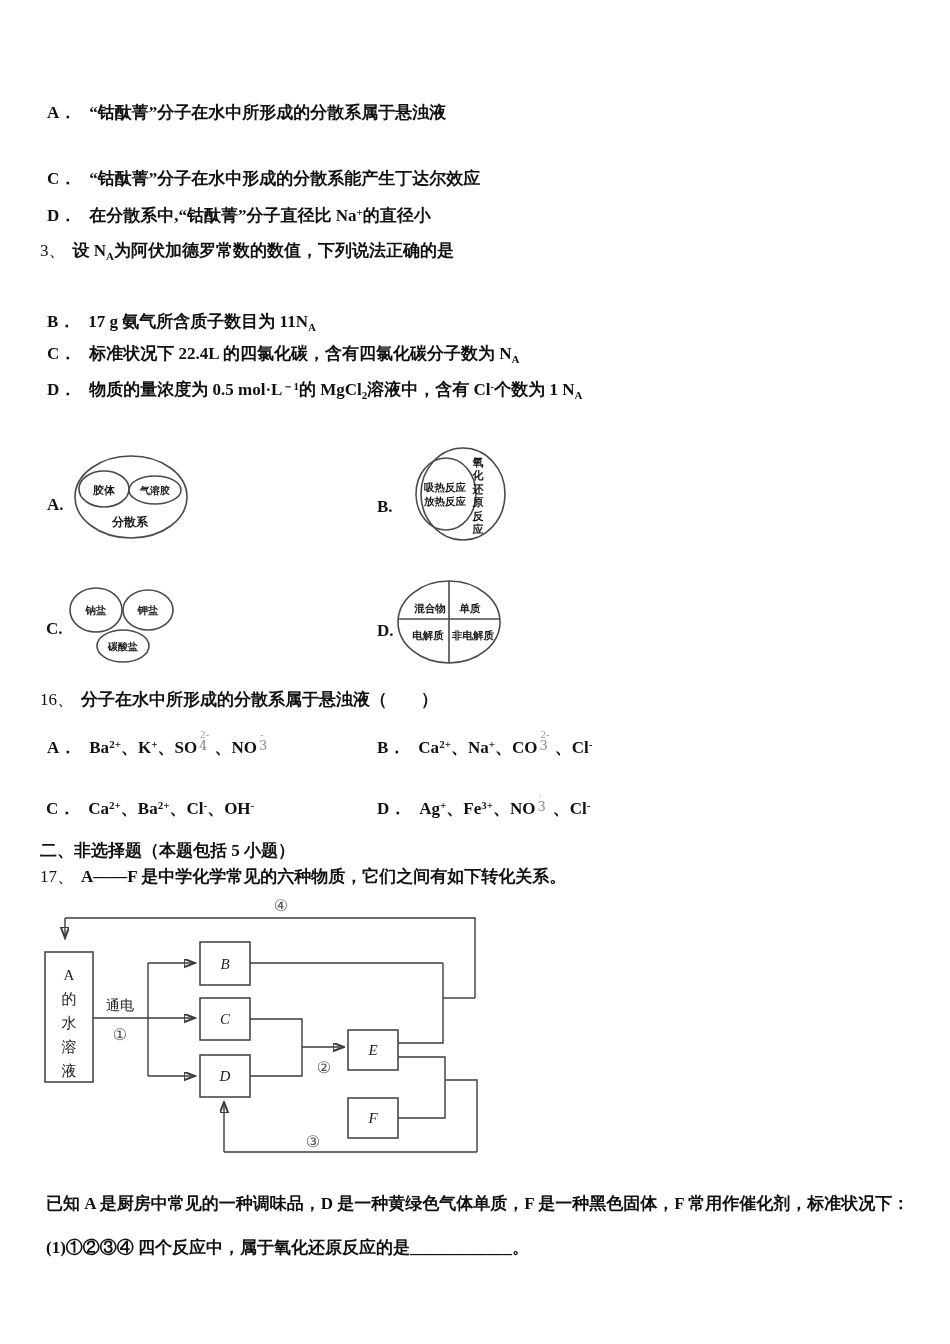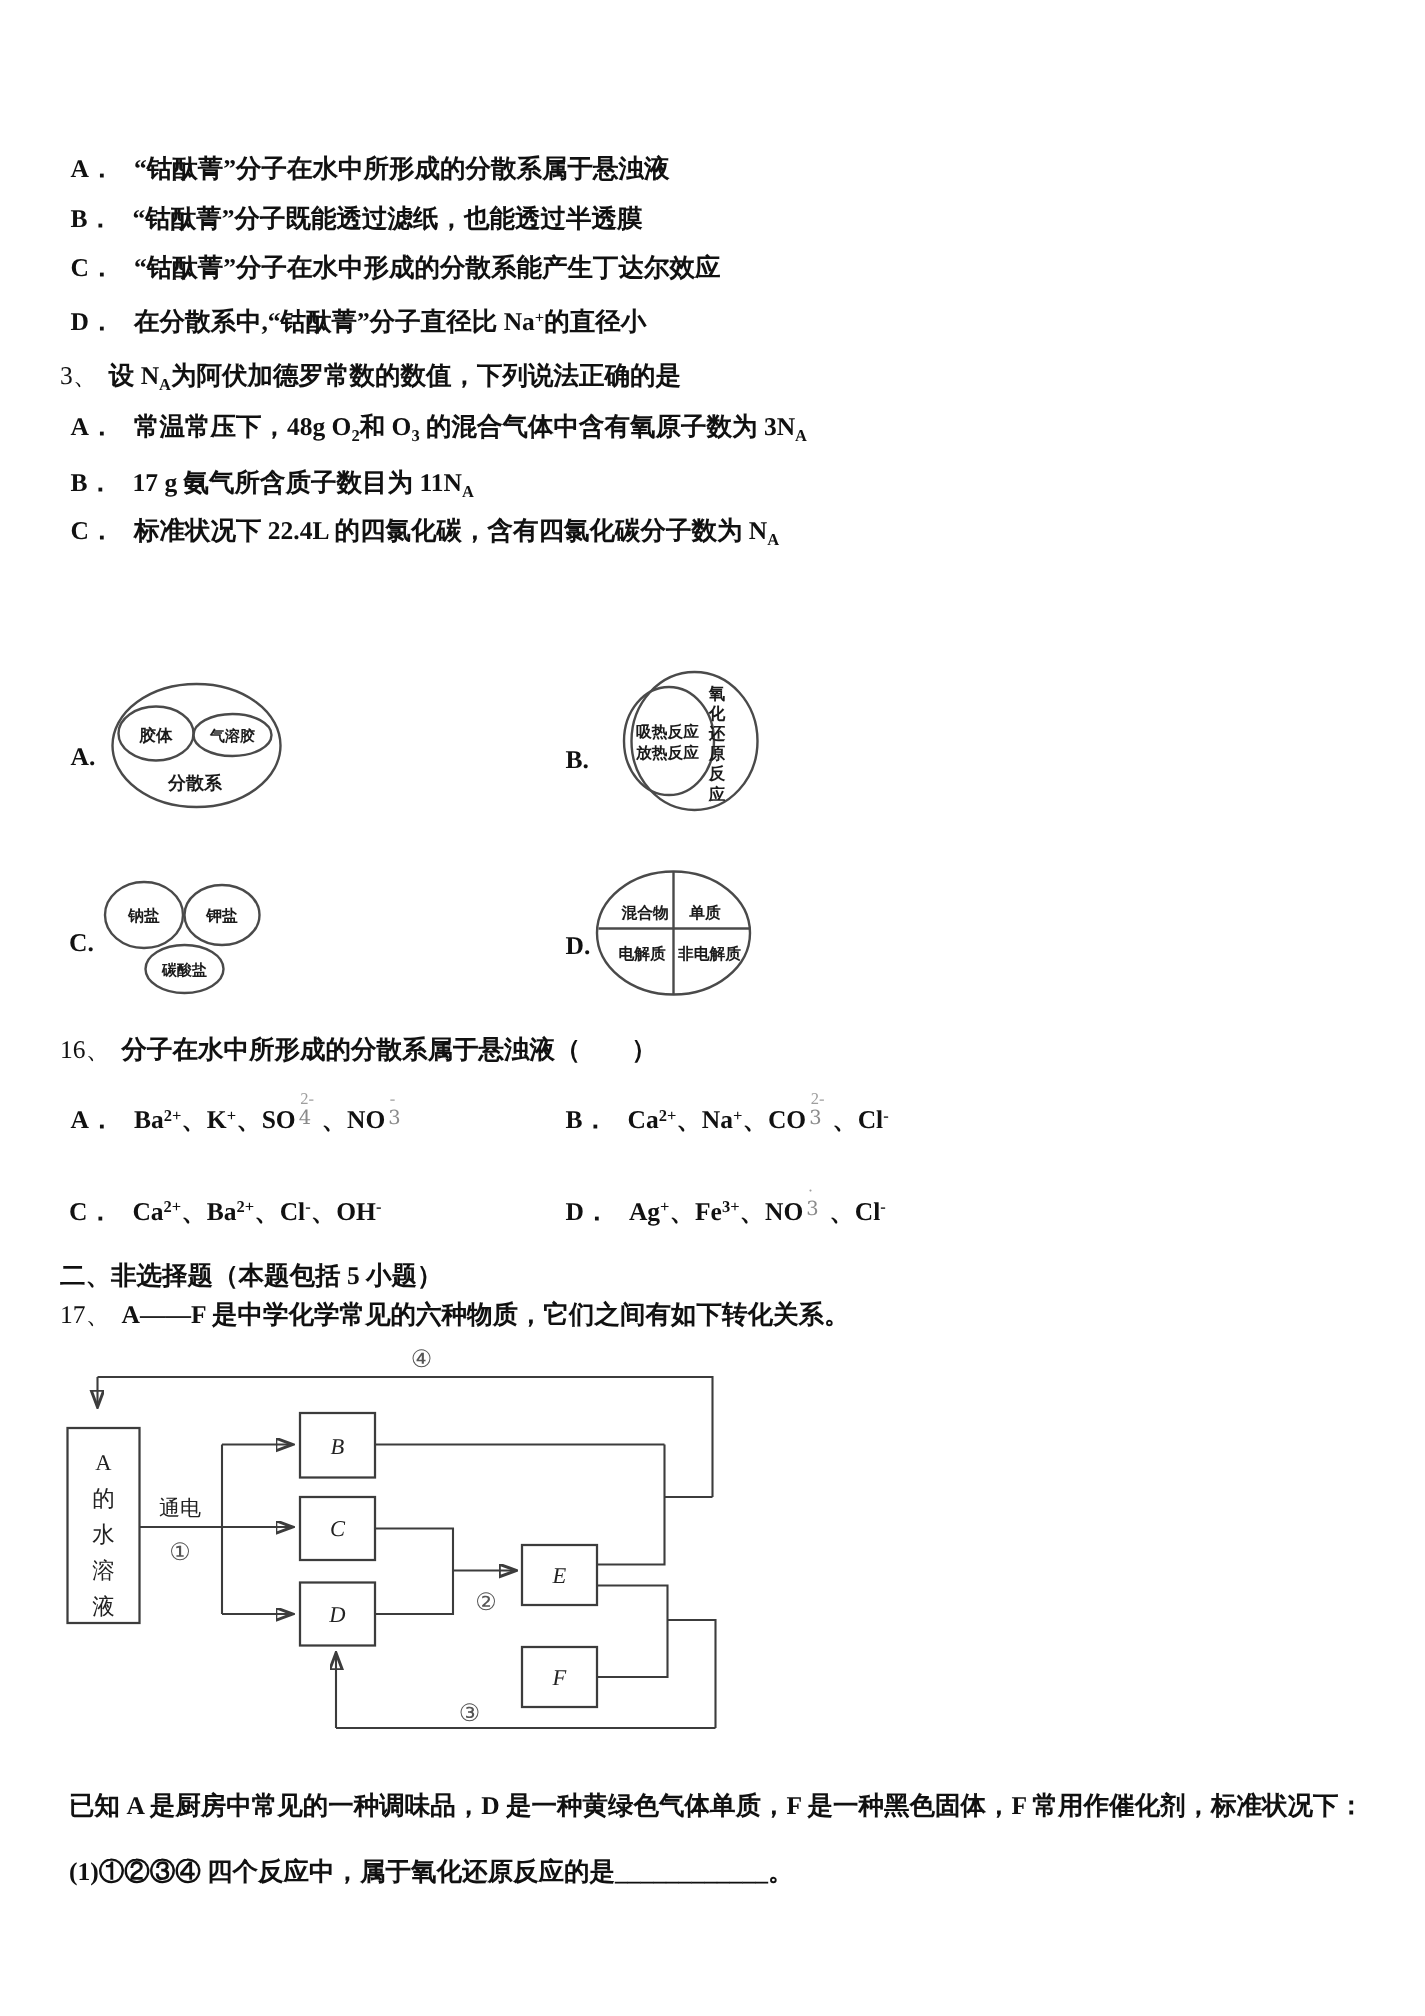--- a/index.html
+++ b/index.html
@@ -23,28 +23,27 @@
   .flow .boxletter{font-style:italic;font-size:15px;}
   .flow .cn{font-size:14px;}
   .flow .circnum{font-size:16px;fill:#555;font-weight:400;}
 </style>
 </head>
 <body>
 
 <div class="page">
 
   <div class="tl" style="left:47px;top:102px"><span class="optl">A．</span><span>“钴酞菁”分子在水中所形成的分散系属于悬浊液</span></div>
-  <div class="tl" style="left:47px;top:135px"><span class="optl">B．</span><span>“钴酞菁”分子既能透过滤纸，也能透过半透膜</span></div>
   <div class="tl" style="left:47px;top:168px"><span class="optl">C．</span><span>“钴酞菁”分子在水中形成的分散系能产生丁达尔效应</span></div>
   <div class="tl" style="left:47px;top:201px"><span class="optl">D．</span><span>在分散系中,“钴酞菁”分子直径比 Na<sup>+</sup>的直径小</span></div>
 
   <div class="tl" style="left:40px;top:240px"><span class="qnum">3、</span><span>设 N<sub>A</sub>为阿伏加德罗常数的数值，下列说法正确的是</span></div>
-  <div class="tl" style="left:47px;top:274px"><span class="optl">A．</span><span>常温常压下，48g O<sub>2</sub>和 O<sub>3</sub> 的混合气体中含有氧原子数为 3N<sub>A</sub></span></div>
   <div class="tl" style="left:47px;top:311px"><span class="optl">B．</span><span>17 g 氨气所含质子数目为 11N<sub>A</sub></span></div>
   <div class="tl" style="left:47px;top:343px"><span class="optl">C．</span><span>标准状况下 22.4L 的四氯化碳，含有四氯化碳分子数为 N<sub>A</sub></span></div>
+  <div class="tl" style="left:47px;top:375px"><span class="optl">D．</span><span>物质的量浓度为 0.5 mol·L<sup>－1</sup>的 MgCl<sub>2</sub>溶液中，含有 Cl<sup>-</sup>个数为 1 N<sub>A</sub></span></div>
 
 
   <div class="tl" style="left:47px;top:494px">A.</div>
   <svg class="venn" style="left:70px;top:452px" width="122" height="90" viewBox="0 0 122 90">
     <ellipse cx="61" cy="45" rx="56" ry="41"></ellipse>
     <ellipse cx="34" cy="37" rx="25" ry="18"></ellipse>
     <ellipse cx="85" cy="38" rx="26" ry="14"></ellipse>
     <text x="34" y="42" font-size="11" text-anchor="middle">胶体</text>
     <text x="85" y="42" font-size="10" text-anchor="middle">气溶胶</text>
     <text x="60" y="74" font-size="12" text-anchor="middle">分散系</text>

